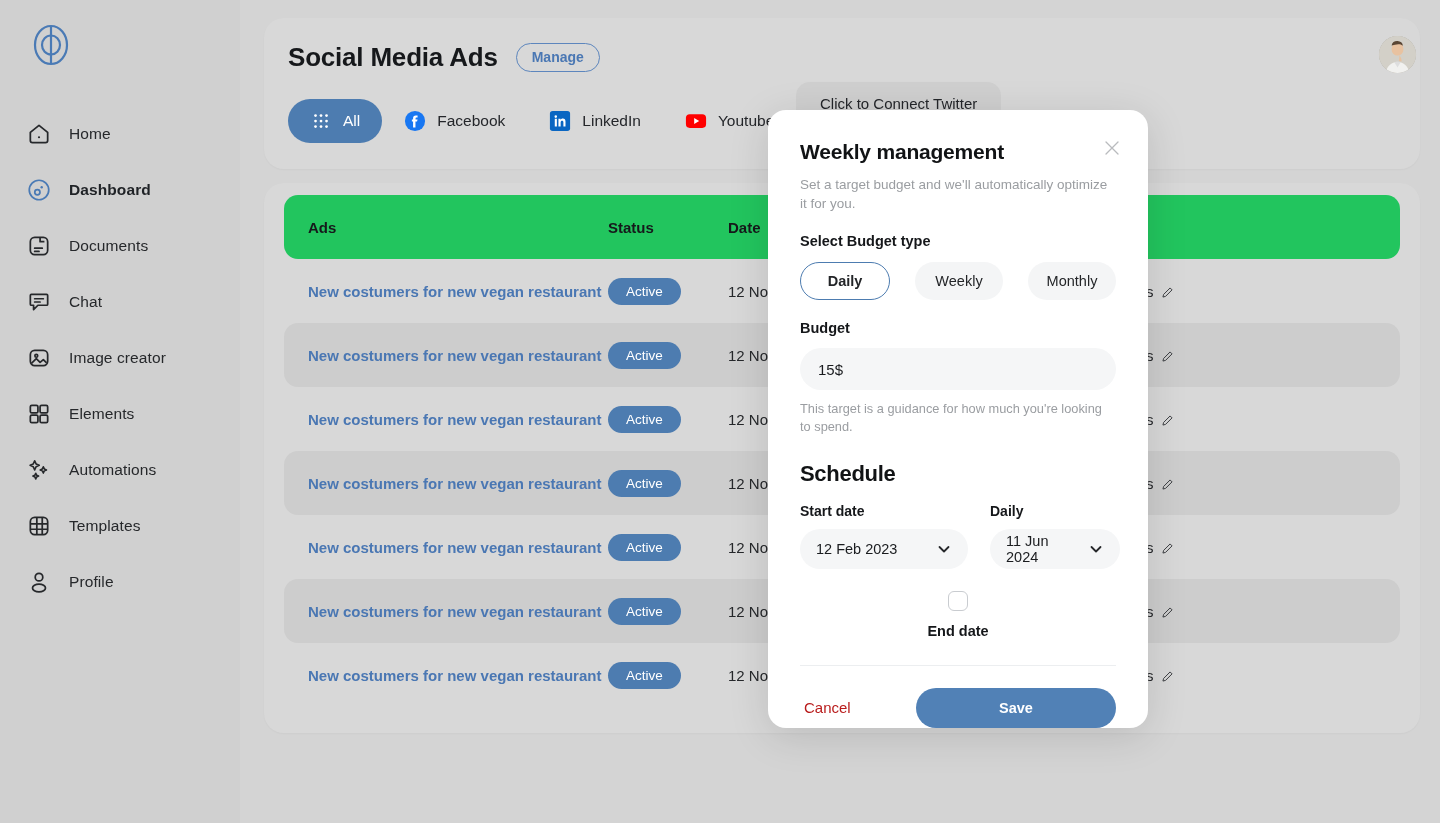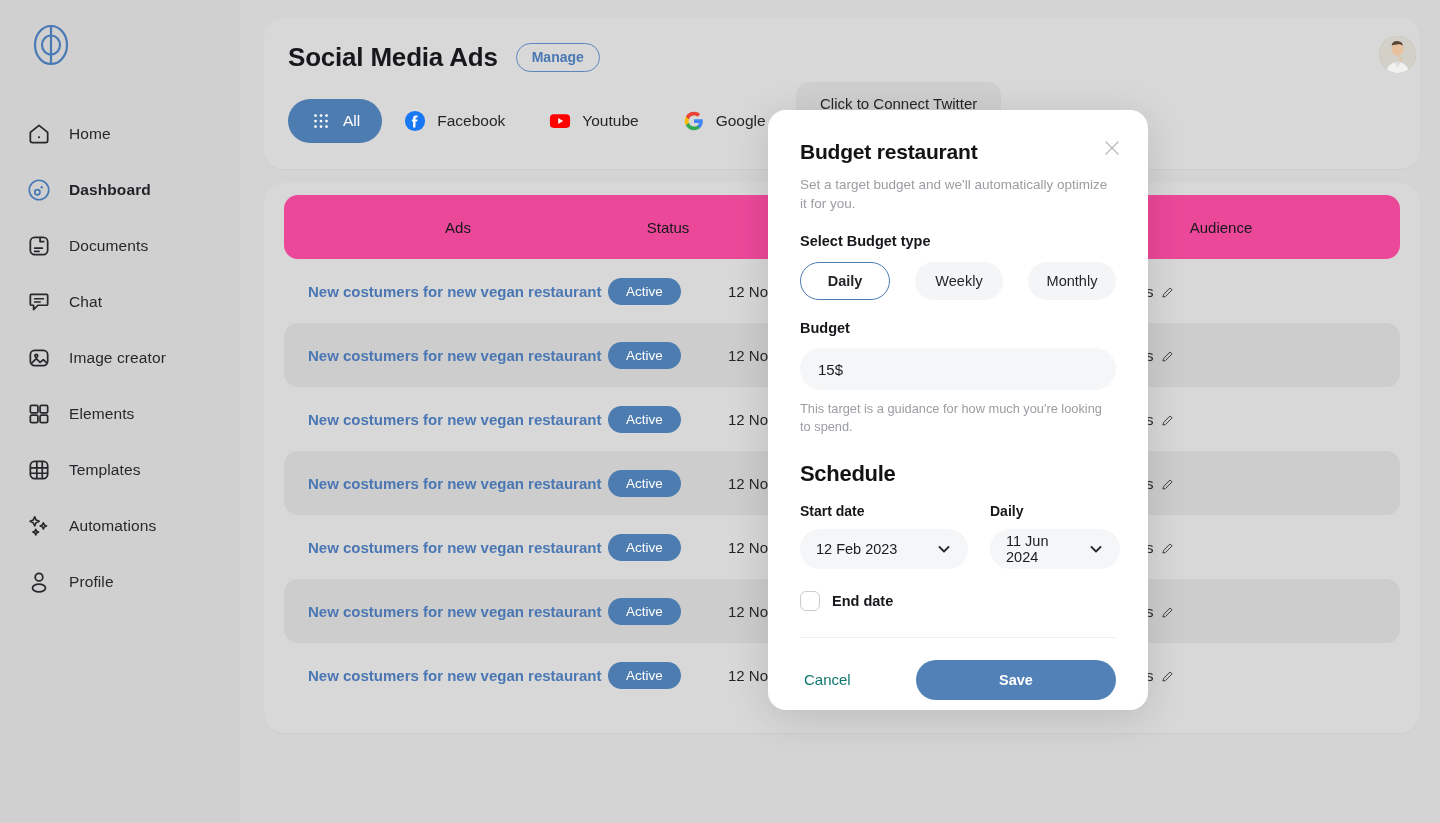--- a/index.html
+++ b/index.html
@@ -76,21 +76,21 @@
   .avatar svg { display: block; }
 
   
   .table-card { margin-top: 14px; padding: 12px 0 26px 0; }
   .trow {
     display: flex; align-items: center;
     height: 64px; margin: 0 20px; padding: 0 24px;
     border-radius: 14px; font-size: 15px; color: #26282b;
   }
   .trow.alt { background: #cdcdcd; }
-  .trow.head { background: #ec4899; font-weight: normal; color: #16181b; text-align: center; }
+  .trow.head { background: #22c55e; font-weight: bold; color: #16181b; }
   .c-ads   { flex: 0 0 300px; }
   .c-stat  { flex: 0 0 120px; }
   .c-date  { flex: 0 0 128px; }
   .c-plat  { flex: 0 0 100px; }
   .c-budg  { flex: 0 0 110px; }
   .c-aud   { flex: 1; }
   .ad-link { color: #4a77b3; font-weight: bold; white-space: nowrap; cursor: pointer; }
   .pencil { margin-left: 7px; vertical-align: -2px; cursor: pointer; }
   .status-pill {
     display: inline-block; background: #4d7cb0; color: #fff;
@@ -138,30 +138,30 @@
   .select {
     margin-top: 10px; height: 40px; border-radius: 999px;
     background: #f5f6f7; display: flex; align-items: center;
     justify-content: space-between; gap: 12px;
     padding: 0 16px; font-size: 14.5px; color: #1a1c1f; cursor: pointer;
   }
   .select.w1 { width: 168px; }
   .select.w2 { width: 130px; }
   .chev { width: 16px; height: 16px; flex: 0 0 16px; color: #26282b; }
 
-  .checkrow { display: flex; align-items: center; gap: 12px; margin-top: 22px; }
+  .checkrow { display: flex; align-items: center; gap: 12px; margin-top: 22px; flex-direction: column; }
   .checkbox {
     width: 20px; height: 20px; border-radius: 6px;
     border: 1.5px solid #c9ccd0; background: #fff; cursor: pointer;
   }
   .check-label { font-size: 14.5px; font-weight: bold; color: #15171a; }
 
   .divider { margin-top: 26px; height: 1px; background: #eceef0; }
   .actions { display: flex; align-items: center; justify-content: space-between; margin-top: 22px; }
-  .cancel-btn { font-size: 15px; color: #0f766e; cursor: pointer; padding: 8px 4px; }
+  .cancel-btn { font-size: 15px; color: #b91c1c; cursor: pointer; padding: 8px 4px; }
   .save-btn {
     width: 200px; height: 40px; border-radius: 999px;
     background: #5181b6; color: #fff; font-size: 14.5px; font-weight: bold;
     display: flex; align-items: center; justify-content: center;
     border: none; cursor: pointer; font-family: inherit;
   }
 </style>
 </head>
 <body>
 
@@ -224,34 +224,34 @@
         <svg class="nav-ico" viewBox="0 0 24 24" fill="none" stroke="currentColor" stroke-width="1.6">
           <rect x="4" y="4" width="7" height="7" rx="1.4"></rect>
           <rect x="13" y="4" width="7" height="7" rx="1.4"></rect>
           <rect x="4" y="13" width="7" height="7" rx="1.4"></rect>
           <rect x="13" y="13" width="7" height="7" rx="1.4"></rect>
         </svg>
         <span>Elements</span>
       </div>
 
       <div class="nav-item">
-        <svg class="nav-ico" viewBox="0 0 24 24" fill="none" stroke="currentColor" stroke-width="1.6">
-          <rect x="4" y="4" width="16" height="16" rx="4"></rect>
-          <path d="M4 10h16M4 15h16M10 4v16M15 4v16"></path>
-        </svg>
-        <span>Templates</span>
-      </div>
-
-      <div class="nav-item">
         <svg class="nav-ico" viewBox="0 0 24 24" fill="none" stroke="currentColor" stroke-width="1.5">
           <path d="M8 3.5l1.3 2.9 2.9 1.3-2.9 1.3L8 11.9 6.7 9 3.8 7.7l2.9-1.3z" stroke-linejoin="round"></path>
           <path d="M16 9l.9 2 2 .9-2 .9-.9 2-.9-2-2-.9 2-.9z" stroke-linejoin="round"></path>
           <path d="M9 15l.8 1.8 1.8.8-1.8.8L9 20.2l-.8-1.8-1.8-.8 1.8-.8z" stroke-linejoin="round"></path>
         </svg>
         <span>Automations</span>
+      </div>
+
+      <div class="nav-item">
+        <svg class="nav-ico" viewBox="0 0 24 24" fill="none" stroke="currentColor" stroke-width="1.6">
+          <rect x="4" y="4" width="16" height="16" rx="4"></rect>
+          <path d="M4 10h16M4 15h16M10 4v16M15 4v16"></path>
+        </svg>
+        <span>Templates</span>
       </div>
 
       <div class="nav-item">
         <svg class="nav-ico" viewBox="0 0 24 24" fill="none" stroke="currentColor" stroke-width="1.6">
           <circle cx="12" cy="7.5" r="3.5"></circle>
           <ellipse cx="12" cy="17.5" rx="6" ry="3.6"></ellipse>
         </svg>
         <span>Profile</span>
       </div>
     </nav>
@@ -285,20 +285,27 @@
 
         <div class="tab">
           <svg class="tab-ico" viewBox="0 0 24 24">
             <circle cx="12" cy="12" r="11" fill="#1877F2"></circle>
             <path d="M14.2 12.6h-1.7V19h-2.6v-6.4H8.6v-2.3h1.3V8.9c0-1.8 1-2.9 3-2.9h1.9v2.3h-1.3c-.6 0-.9.3-.9.9v1.1h2.2z" fill="#fff"></path>
           </svg>
           <span>Facebook</span>
         </div>
 
 
+        <div class="tab">
+          <svg class="tab-ico" viewBox="0 0 24 24">
+            <rect x="1" y="1" width="22" height="22" rx="3" fill="#0A66C2"></rect>
+            <path d="M6.3 9.6h2.3V18H6.3zM7.4 5.8a1.4 1.4 0 1 1 0 2.8 1.4 1.4 0 0 1 0-2.8zM10.3 9.6h2.2v1.2c.4-.7 1.3-1.4 2.6-1.4 2 0 2.9 1.2 2.9 3.4V18h-2.3v-4.6c0-1.2-.4-1.8-1.4-1.8-1 0-1.6.7-1.6 1.9V18h-2.4z" fill="#fff"></path>
+          </svg>
+          <span>LinkedIn</span>
+        </div>
 
         <div class="tab">
           <svg class="tab-ico" viewBox="0 0 24 24">
             <rect x="1" y="4.5" width="22" height="15" rx="4.2" fill="#FF0000"></rect>
             <path d="M10 8.7l5.5 3.3L10 15.3z" fill="#fff"></path>
           </svg>
           <span>Youtube</span>
         </div>
 
         <div class="tab">
@@ -423,21 +430,21 @@
               </svg></div>
           </div>
         </div>
     </div>
 
     <div class="modal">
       <svg class="modal-close" viewBox="0 0 20 20" fill="none" stroke="currentColor" stroke-width="1.3">
         <path d="M4 4l12 12M16 4L4 16" stroke-linecap="round"></path>
       </svg>
 
-      <div class="modal-title">Budget restaurant</div>
+      <div class="modal-title">Weekly management</div>
       <div class="modal-sub">Set a target budget and we'll automatically optimize it for you.</div>
 
       <div class="field-label">Select Budget type</div>
       <div class="seg">
         <div class="seg-btn active">Daily</div>
         <div class="seg-btn">Weekly</div>
         <div class="seg-btn">Monthly</div>
       </div>
 
       <div class="field-label">Budget</div>

